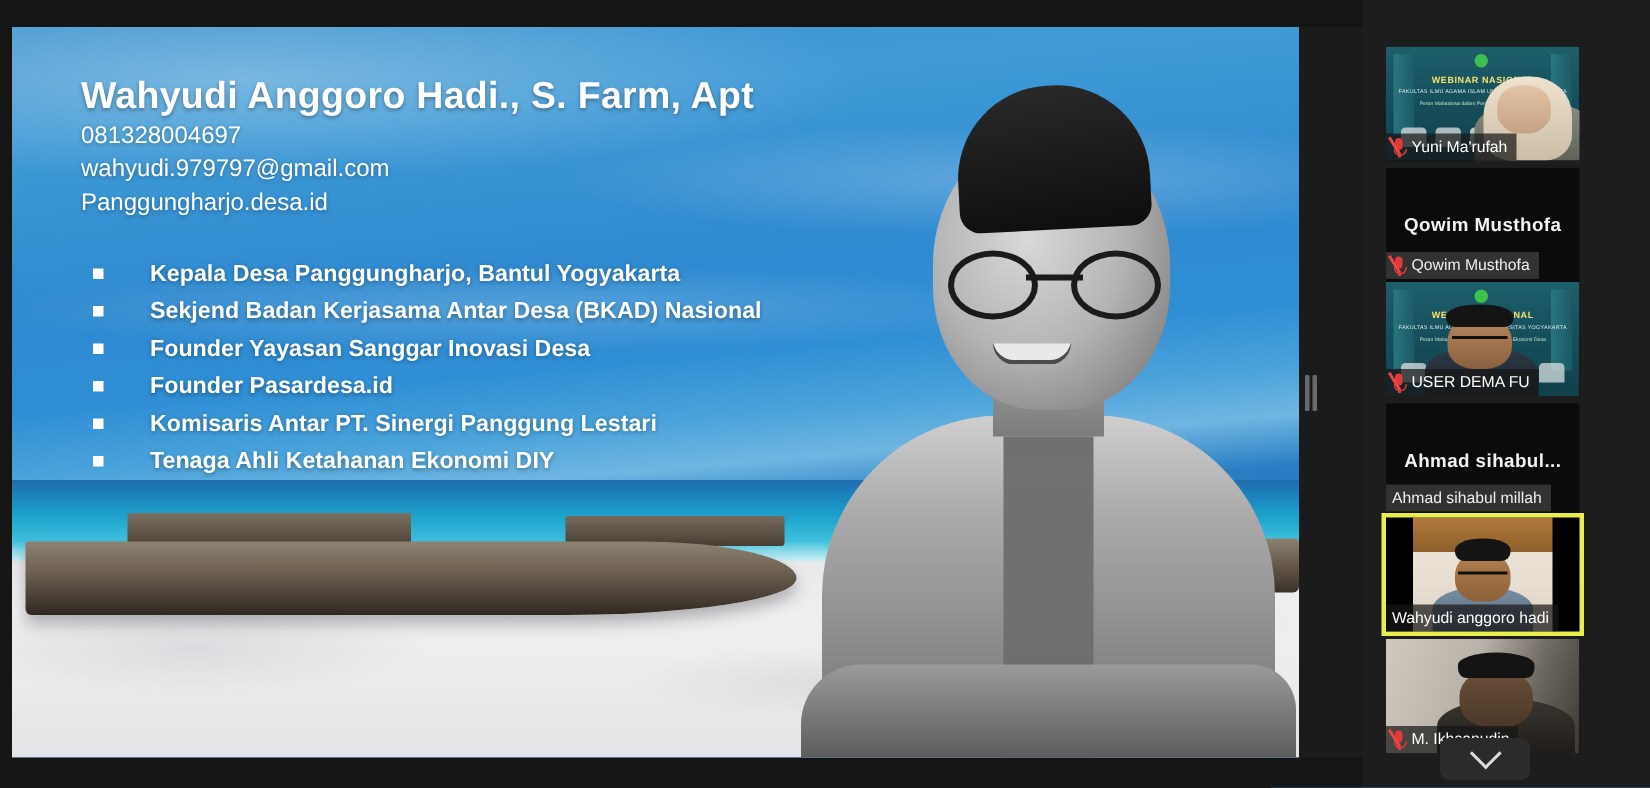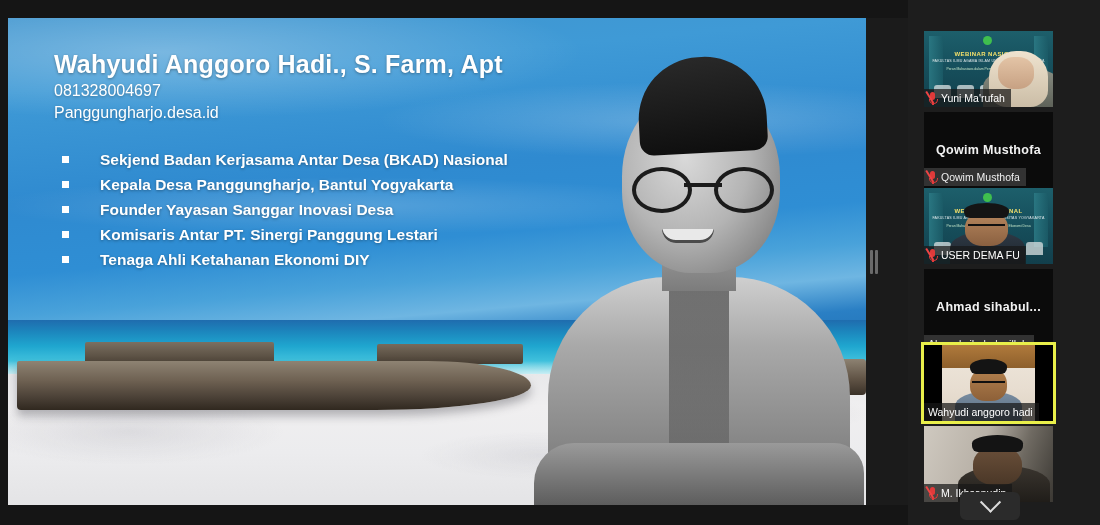--- a/index.html
+++ b/index.html
@@ -206,25 +206,27 @@
           <i class="l"></i>
             <b></b>
             <i class="r"></i>
         </div>
         <div class="p-mouth"></div>
       </div>
 
       <div class="slide-text">
         <div class="s-name">Wahyudi Anggoro Hadi., S. Farm, Apt</div>
         <div class="s-line">081328004697</div>
+        <div class="s-line">wahyudi.979797@gmail.com</div>
         <div class="s-line">Panggungharjo.desa.id</div>
         <ul class="s-bullets">
+          <li>Kepala Desa Panggungharjo, Bantul Yogyakarta</li>
           <li>Sekjend Badan Kerjasama Antar Desa (BKAD) Nasional</li>
-          <li>Kepala Desa Panggungharjo, Bantul Yogyakarta</li>
           <li>Founder Yayasan Sanggar Inovasi Desa</li>
+          <li>Founder Pasardesa.id</li>
           <li>Komisaris Antar PT. Sinergi Panggung Lestari</li>
           <li>Tenaga Ahli Ketahanan Ekonomi DIY</li>
         </ul>
       </div>
     </div>
 
     <div class="divider"></div>
     <div class="drag-handle">
       <span></span>
         <span></span>
@@ -311,21 +313,21 @@
             <span class="stem"></span>
             <span class="slash"></span>
         </span>
         <span>USER DEMA FU</span>
       </div>
     </div>
 
     <div class="tile off" style="top:269px">
       <div class="off-name">Ahmad  sihabul...</div>
     </div>
-    <div class="ext-label" style="top:335px">
+    <div class="ext-label" style="top:323px">
       <span>Ahmad sihabul millah</span>
     </div>
 
     <div class="tile active" style="top:345px">
       <div class="video">
         <div class="t5-room"></div>
         <div class="t5-wall"></div>
         <div class="person">
           <div class="ph-body t5-body"></div>
           <div class="ph-head t5-head"></div>

